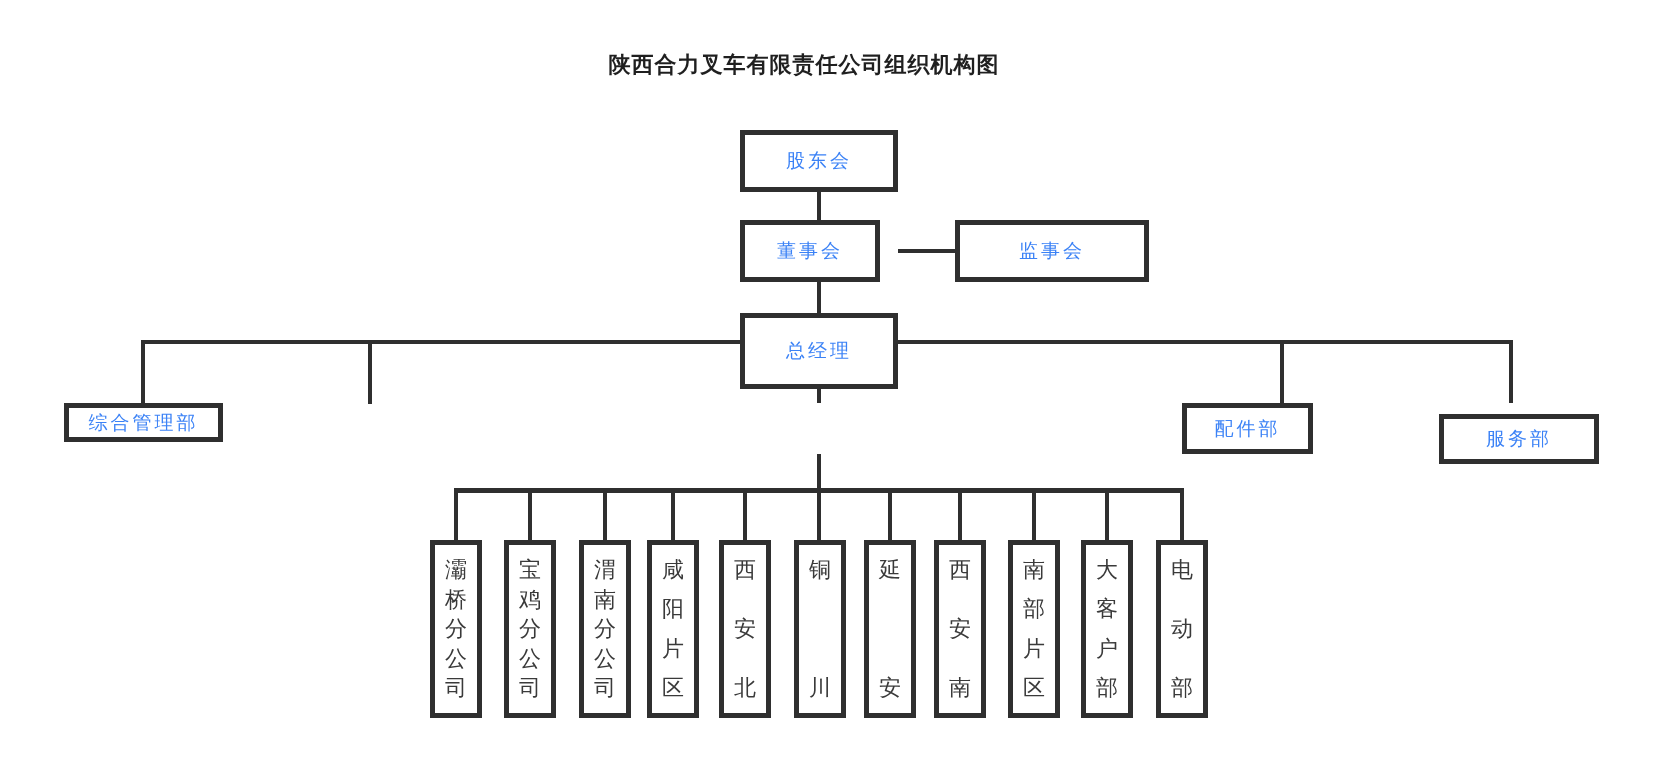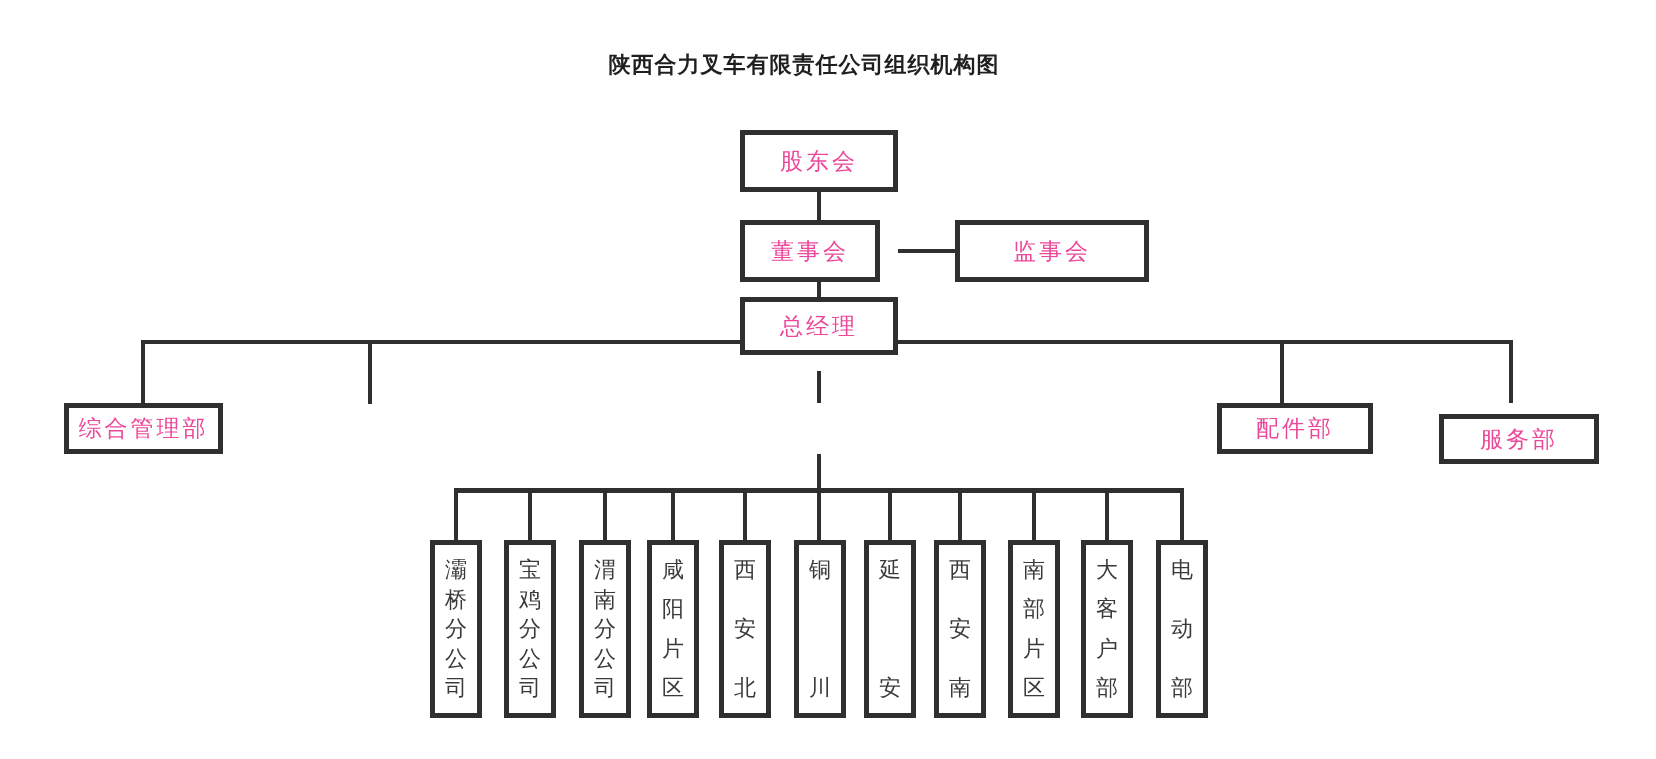--- a/index.html
+++ b/index.html
@@ -3,37 +3,37 @@
 <meta charset="utf-8">
 <style>
   html,body{margin:0;padding:0;background:#ffffff;}
   #stage{position:relative;width:1656px;height:759px;background:#ffffff;overflow:hidden;
          font-family:"Liberation Serif","DejaVu Serif",serif;}
   .title{position:absolute;top:50px;left:795px;transform:translateX(-50%);
          font-family:"Liberation Sans","DejaVu Sans",sans-serif;font-weight:bold;
          font-size:22px;color:#1f1f1f;white-space:nowrap;letter-spacing:1px;margin-left:9px;}
   .box{position:absolute;box-sizing:border-box;border:5px solid #2f2f2f;background:#ffffff;
        display:flex;align-items:center;justify-content:center;
-       font-size:23px;color:#ec4899;letter-spacing:3px;white-space:nowrap;}
+       font-size:19px;color:#3b82f6;letter-spacing:3px;white-space:nowrap;}
   .vbox{position:absolute;box-sizing:border-box;border:5px solid #2f2f2f;background:#ffffff;
         display:flex;flex-direction:column;align-items:center;justify-content:space-between;
         padding:14px 0;font-size:22px;color:#3a3a3a;}
   .vbox span{display:block;line-height:1;}
   .line{position:absolute;background:#2f2f2f;}
 
   
   .b-shareholders{left:740px;top:130px;width:158px;height:62px;}
   .b-board{left:740px;top:220px;width:140px;height:62px;}
   .b-supervisory{left:955px;top:220px;width:194px;height:62px;}
-  .b-gm{left:740px;top:297px;width:158px;height:58px;}
+  .b-gm{left:740px;top:313px;width:158px;height:76px;}
   
-  .b-d0{left:64px;top:403px;width:159px;height:51px;}
+  .b-d0{left:64px;top:403px;width:159px;height:39px;}
   .b-d1{left:302px;top:403px;width:135px;height:51px;}
   .b-d2{left:748px;top:403px;width:142px;height:52px;}
-  .b-d3{left:1217px;top:403px;width:156px;height:51px;}
+  .b-d3{left:1182px;top:403px;width:131px;height:51px;}
   .b-d4{left:1439px;top:414px;width:160px;height:50px;}
   
   .vbox{top:540px;width:52px;height:178px;}
   .b-s0{left:430px;}  .b-s1{left:504px;}  .b-s2{left:579px;}
   .b-s3{left:647px;}  .b-s4{left:719px;}  .b-s5{left:794px;}
   .b-s6{left:864px;}  .b-s7{left:934px;}  .b-s8{left:1008px;}
   .b-s9{left:1081px;} .b-s10{left:1156px;}
 
   
   .l-sh-bd{left:817px;top:192px;width:4px;height:28px;}

